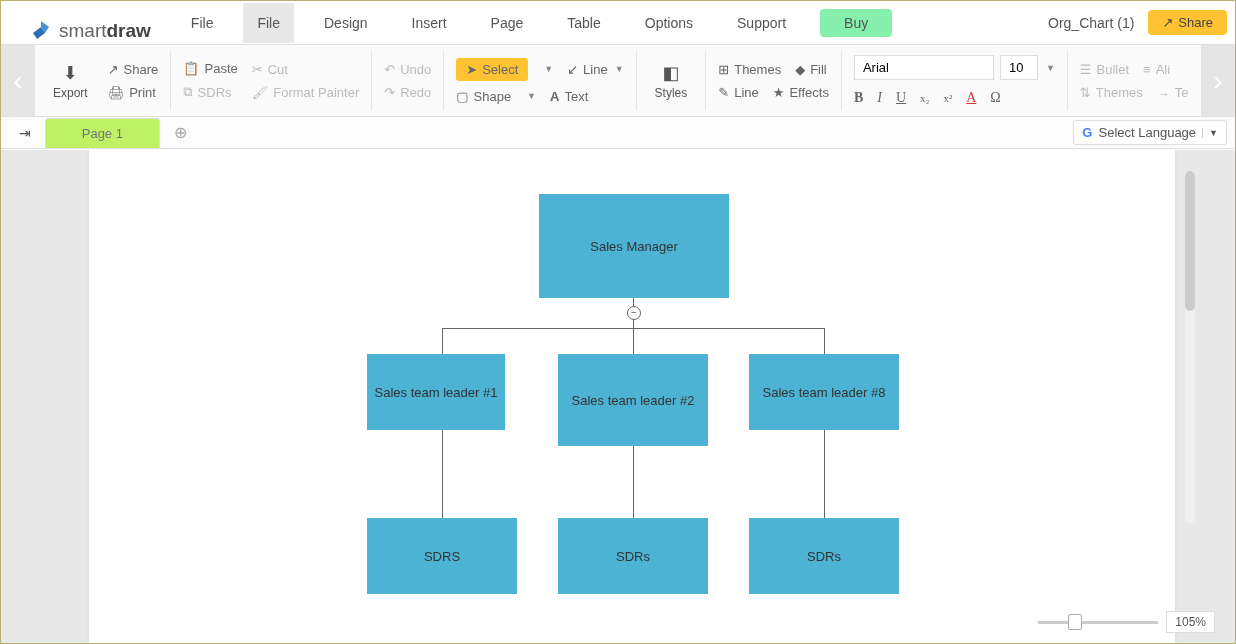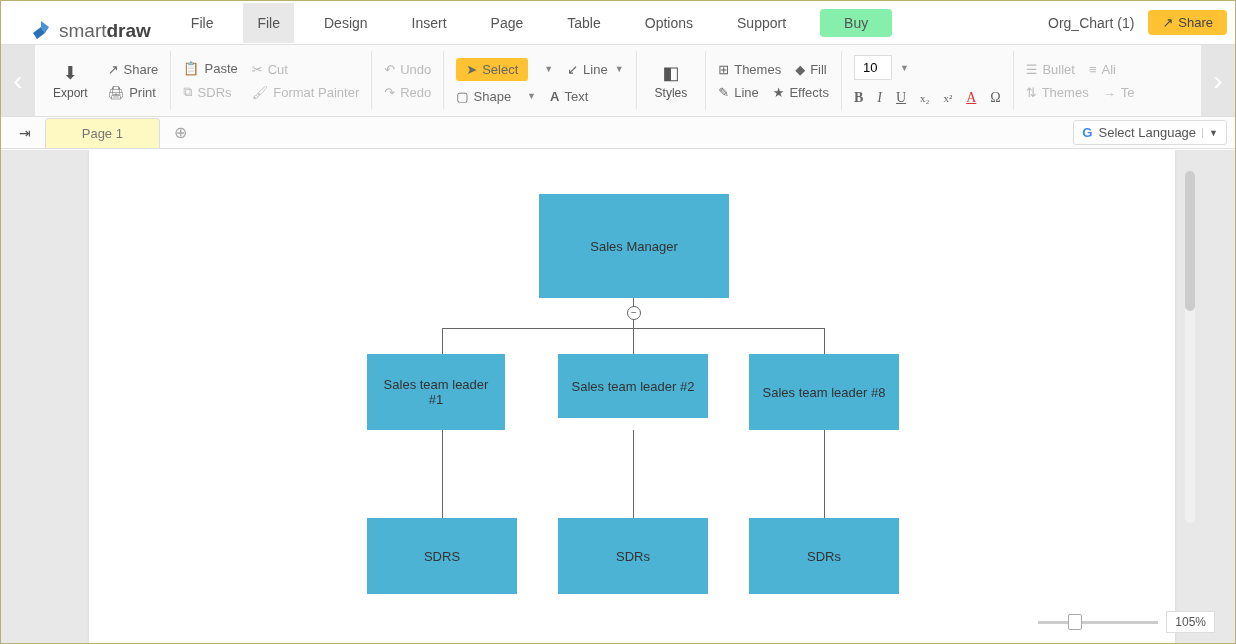--- a/index.html
+++ b/index.html
@@ -34,29 +34,29 @@
 .font-sel { display: flex; gap: 6px; align-items: center; margin-bottom: 6px; }
 .font-sel input { border: 1px solid #ddd; padding: 4px 8px; font-size: 13px; }
 .font-name { width: 140px; }
 .font-size { width: 38px; }
 .f-row { display: flex; gap: 14px; align-items: center; }
 .fmt { cursor: pointer; font-size: 14px; color: #666; font-family: 'Times New Roman', serif; }
 
 
 .pagebar { display: flex; align-items: center; height: 32px; background: #fcfcfc; border-bottom: 1px solid #e0e0e0; padding: 0 8px; }
 .exit-icon { margin: 0 10px; cursor: pointer; font-size: 14px; }
-.page-tab { border: 1px solid #ddd; border-bottom: none; padding: 7px 36px; font-size: 13px; color: #777; background: #fef9c3; margin-left: 4px; border-radius: 4px 4px 0 0; }
+.page-tab { border: 1px solid #ddd; border-bottom: none; padding: 7px 36px; font-size: 13px; color: #777; background: #bef264; margin-left: 4px; border-radius: 4px 4px 0 0; }
 .add-page { margin-left: 14px; color: #aaa; cursor: pointer; font-size: 16px; }
 .lang-sel { margin-left: auto; display: flex; align-items: center; gap: 6px; border: 1px solid #ddd; padding: 4px 8px; border-radius: 3px; font-size: 13px; background: #fff; }
 
 
 .canvas-wrap { position: absolute; top: 149px; left: 0; right: 0; bottom: 0; background: #f0f0f0; display: flex; }
 .gutter { width: 88px; background: #e8e8e8; }
 .canvas { flex: 1; background: #fff; position: relative; box-shadow: 0 1px 3px rgba(0,0,0,0.1); }
-.node { position: absolute; background: #4cb3d4; display: flex; align-items: center; justify-content: center; text-align: center; padding: 8px; font-size: 13px; color: #333; }
+.node { position: absolute; background: #4cb3d4; display: flex; align-items: center; justify-content: center; text-align: center; padding: 0; font-size: 13px; color: #333; }
 .connector { position: absolute; background: #666; }
 .collapse-node { position: absolute; width: 14px; height: 14px; border: 1px solid #666; border-radius: 50%; background: #fff; display: flex; align-items: center; justify-content: center; font-size: 10px; line-height: 1; }
 
 
 .scroll-track { position: absolute; right: 40px; width: 10px; top: 170px; bottom: 120px; background: #f0f0f0; border-radius: 5px; }
 .scroll-thumb { position: absolute; width: 10px; height: 140px; background: #ccc; border-radius: 5px; top: 0; }
 .zoom-bar { position: absolute; bottom: 10px; right: 20px; display: flex; align-items: center; gap: 8px; }
 .zoom-slider { width: 120px; height: 3px; background: #ccc; position: relative; }
 .zoom-thumb { position: absolute; width: 14px; height: 16px; background: #fff; border: 1px solid #aaa; top: -7px; left: 30px; border-radius: 2px; }
 .zoom-val { border: 1px solid #ddd; padding: 3px 8px; background: #fff; font-size: 12px; }
@@ -205,20 +205,21 @@
             </div>
           <div class="r-btn">
               <span class="ico">★</span>
               <span>Effects</span>
             </div>
         </div>
       </div>
     </div>
     <div class="r-group">
       <div class="font-sel">
+        <input class="font-name" value="Arial" style="">
         <input class="font-size" value="10" style="">
           <span class="tri">▼</span>
       </div>
       <div class="f-row">
         <span class="fmt" style="font-weight:bold">B</span>
         <span class="fmt" style="font-style:italic">I</span>
         <span class="fmt" style="text-decoration:underline">U</span>
         <span class="fmt" style="font-size:11px">x₂</span>
         <span class="fmt" style="font-size:11px">x²</span>
         <span class="fmt" style="color:#d33;text-decoration:underline">A</span>
@@ -273,21 +274,21 @@
     <div class="connector" style="left:353px;top:178px;width:1px;height:26px"></div>
     <div class="connector" style="left:544px;top:178px;width:1px;height:26px"></div>
     <div class="connector" style="left:735px;top:178px;width:1px;height:26px"></div>
     <div class="connector" style="left:353px;top:280px;width:1px;height:88px"></div>
     <div class="connector" style="left:544px;top:280px;width:1px;height:88px"></div>
     <div class="connector" style="left:735px;top:280px;width:1px;height:88px"></div>
     <div class="collapse-node" style="left:538px;top:156px">−</div>
 
     <div class="node" style="left:450px;top:44px;width:190px;height:104px">Sales Manager</div>
     <div class="node" style="left:278px;top:204px;width:138px;height:76px">Sales team leader #1</div>
-    <div class="node" style="left:469px;top:204px;width:150px;height:64px">Sales team leader #2</div>
+    <div class="node" style="left:469px;top:204px;width:150px;height:92px">Sales team leader #2</div>
     <div class="node" style="left:660px;top:204px;width:150px;height:76px">Sales team leader #8</div>
     <div class="node" style="left:278px;top:368px;width:150px;height:76px">SDRS</div>
     <div class="node" style="left:469px;top:368px;width:150px;height:76px">SDRs</div>
     <div class="node" style="left:660px;top:368px;width:150px;height:76px">SDRs</div>
   </div>
   <div class="gutter" style="width:60px"></div>
 </div>
 
 <div class="scroll-track">
   <div class="scroll-thumb"></div>

